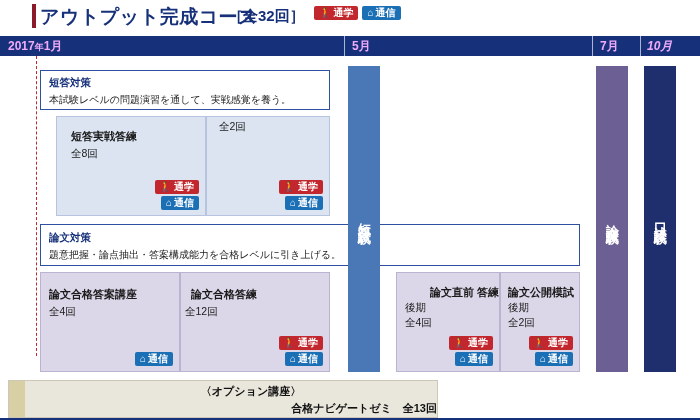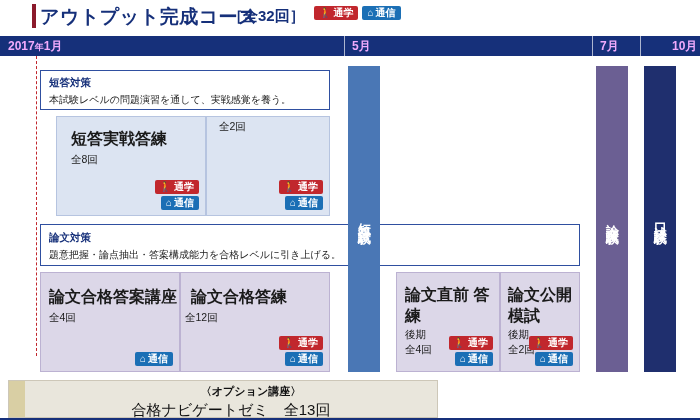--- a/index.html
+++ b/index.html
@@ -37,34 +37,34 @@
   .dashed{position:absolute;border-left:1px dashed #c1272d;}
 
   .box{position:absolute;box-sizing:border-box;}
   .outline{border:1px solid #2f4fa0;background:#ffffff;}
   .ttl{font-size:10.5px;font-weight:bold;color:#16307a;}
   .desc{font-size:10px;color:#222;}
 
   .blueblk{background:#dce4f2;border:1px solid #b6c4e0;}
   .purpleblk{background:#dcd7e8;border:1px solid #bcb2d2;}
 
-  .blk-title{font-size:16px;font-weight:bold;color:#1a1a1a;}
+  .blk-title{font-size:11px;font-weight:bold;color:#1a1a1a;}
   .blk-sub{font-size:10.5px;color:#1a1a1a;}
   .blk-badges{position:absolute;right:6px;bottom:5px;display:flex;flex-direction:column;gap:2px;align-items:flex-end;}
 
   .exam{position:absolute;box-sizing:border-box;display:flex;align-items:center;justify-content:center;}
   .exam span{writing-mode:vertical-rl;font-size:13px;font-weight:bold;color:#fff;letter-spacing:3px;}
   .exam.blue{background:#4a77b5;}
   .exam.purple{background:#6b5f93;}
   .exam.navy{background:#1f2f6e;}
 
   .option{position:absolute;box-sizing:border-box;background:#e9e6dc;border:1px solid #cdc7b8;}
   .opt-bar{position:absolute;left:0;top:0;width:16px;height:100%;background:#d9cfa4;}
   .opt-t1{font-size:11px;font-weight:bold;color:#111;text-align:center;}
-  .opt-t2{font-size:15px;color:#111;text-align:center;}
+  .opt-t2{font-size:11px;color:#111;text-align:right;font-weight:bold;}
 
   .bottomline{position:absolute;left:0;width:700px;height:2px;background:#16307a;}
 </style>
 </head>
 <body>
 
 <div class="root">
 
   <div class="header">
     <div class="hdr-bar"></div>
@@ -84,21 +84,21 @@
 
   <div class="band">
     <div class="lbl" style="left:8px;">
       <span>2017</span><span class="sm">年</span><span>1月</span>
     </div>
     <div class="tick" style="left:344px;"></div>
     <div class="lbl" style="left:352px;">5月</div>
     <div class="tick" style="left:592px;"></div>
     <div class="lbl" style="left:600px;">7月</div>
     <div class="tick" style="left:640px;"></div>
-    <div class="lbl" style="left:672px;">10月</div>
+    <div class="lbl" style="left:647px;font-style:italic;">10月</div>
   </div>
 
   <div class="chart">
 
     <div class="dashed" style="left:36px;top:0;height:300px;"></div>
 
     <div class="box outline" style="left:40px;top:14px;width:290px;height:40px;">
       <div class="ttl" style="margin:5px 0 0 8px;">短答対策</div>
       <div class="desc" style="margin:3px 0 0 8px;">本試験レベルの問題演習を通して、実戦感覚を養う。</div>
     </div>
@@ -157,21 +157,21 @@
             <span>通学</span>
           </span>
         <span class="badge blue">
             <span class="gi">⌂</span>
             <span>通信</span>
           </span>
       </div>
     </div>
 
     <div class="box purpleblk" style="left:396px;top:216px;width:104px;height:100px;">
-      <div class="blk-title" style="margin:12px 0 0 8px;">論文直前 答練</div>
+      <div class="blk-title" style="margin:12px 0 0 16px;text-align:right;">論文直前 答練</div>
       <div class="blk-sub" style="margin:1px 0 0 8px;">後期</div>
       <div class="blk-sub" style="margin:1px 0 0 8px;">全4回</div>
       <div class="blk-badges">
         <span class="badge red">
             <span class="gi">🚶</span>
             <span>通学</span>
           </span>
         <span class="badge blue">
             <span class="gi">⌂</span>
             <span>通信</span>

